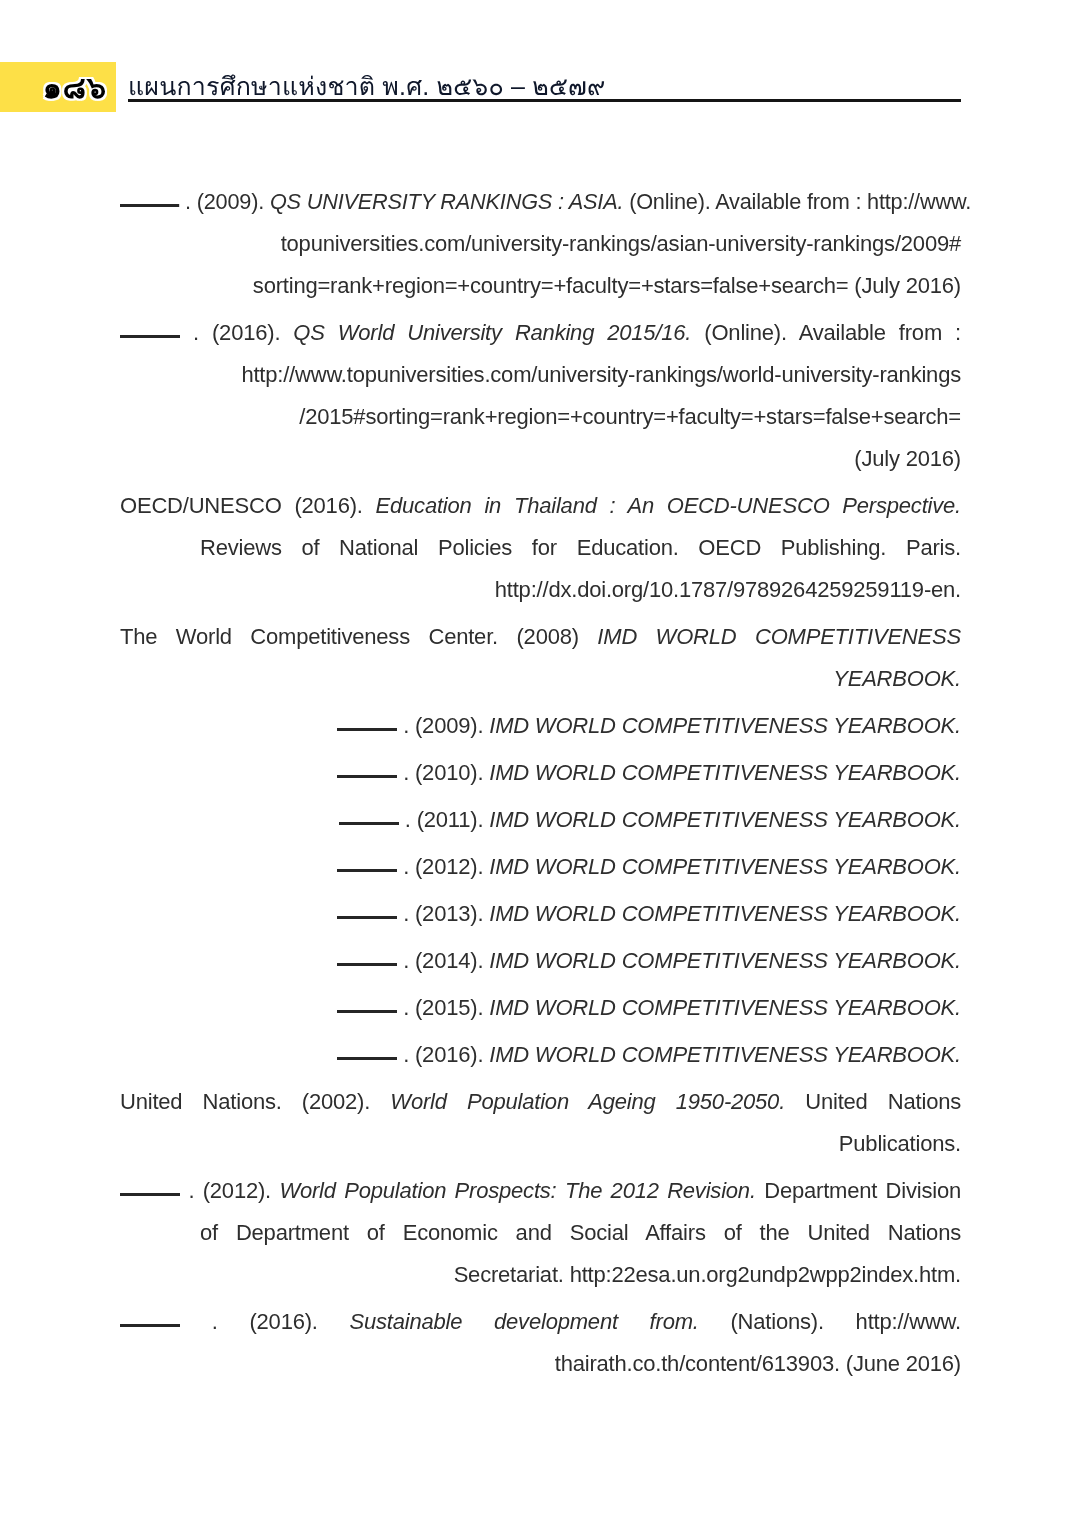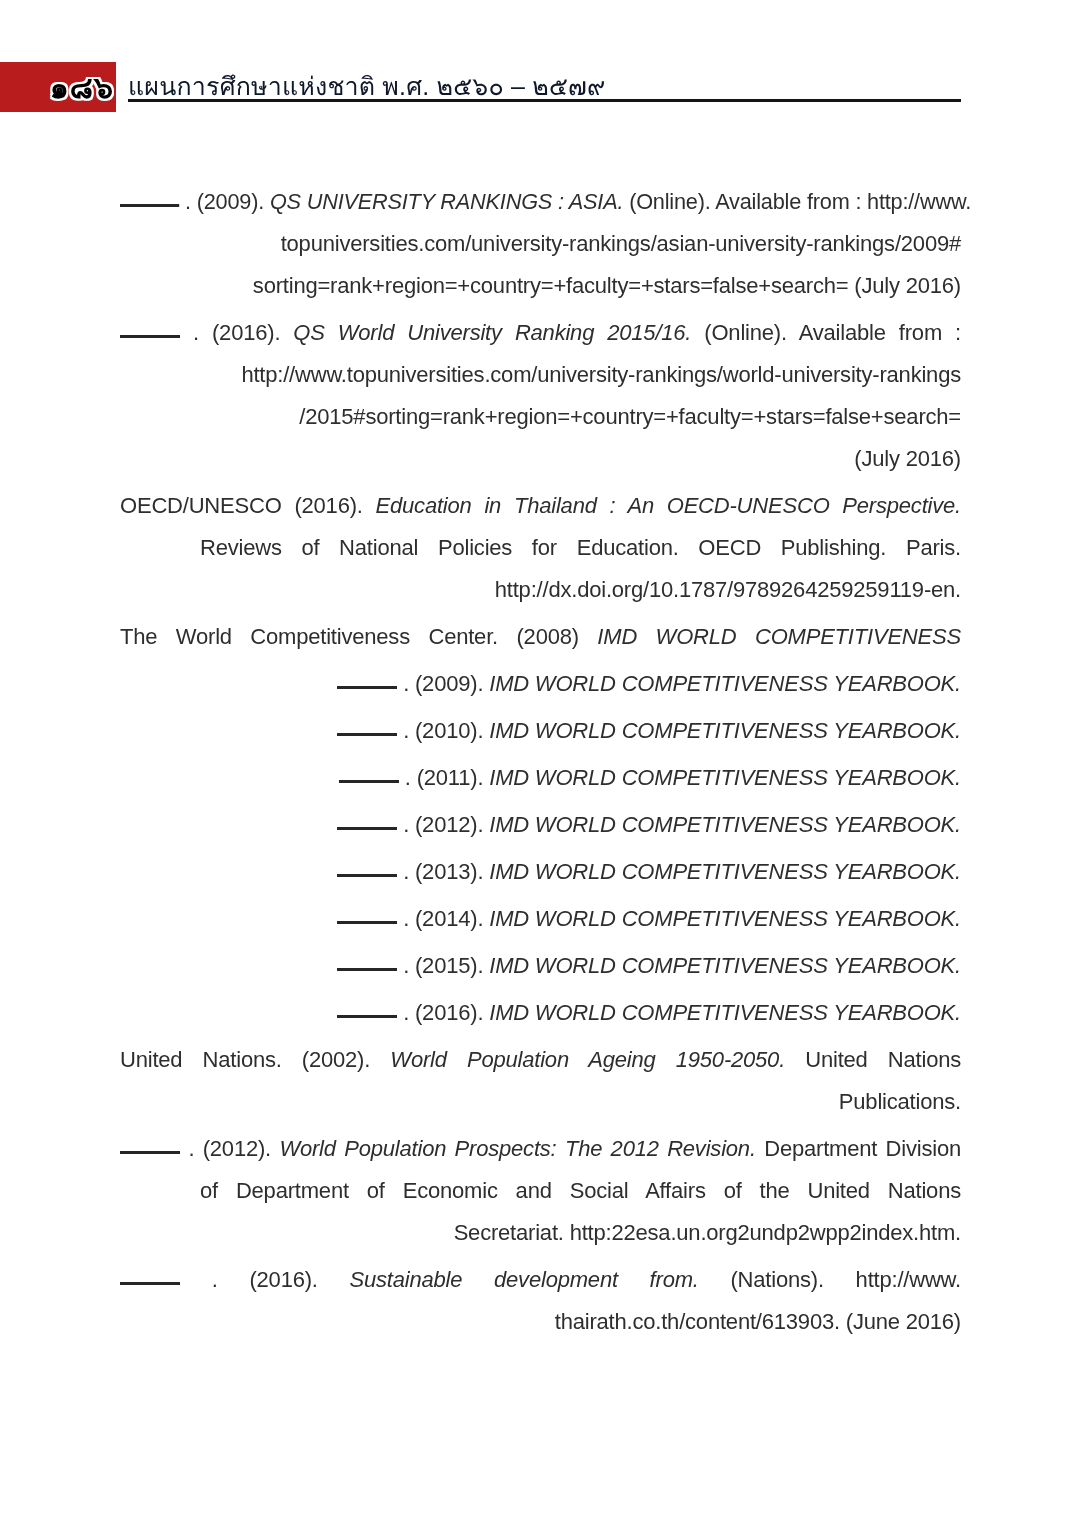--- a/index.html
+++ b/index.html
@@ -8,23 +8,23 @@
     width:1088px; height:1538px;
     background:#ffffff;
     font-family:"Liberation Sans","DejaVu Sans",sans-serif;
     color:#2e2e2e;
     overflow:hidden;
   }
   
   .badge {
     position:absolute; left:0; top:62px;
     width:116px; height:50px;
-    background:#b91c1c;
+    background:#fde047;
     display:flex; align-items:center; justify-content:flex-end;
-    padding-right:2px; box-sizing:border-box;
+    padding-right:9px; box-sizing:border-box;
   }
   .badge-num {
     font-size:30px; font-weight:bold; color:#000;
     text-shadow:
       -2px -2px 0 #fff, 2px -2px 0 #fff, -2px 2px 0 #fff, 2px 2px 0 #fff,
       0 -2px 0 #fff, 0 2px 0 #fff, -2px 0 0 #fff, 2px 0 0 #fff;
     letter-spacing:1px;
   }
   .hdr-title {
     position:absolute; left:128px; top:66px;
@@ -74,20 +74,21 @@
         <div class="ln ind"><span>/2015#sorting=rank+region=+country=+faculty=+stars=false+search=</span></div>
         <div class="ln ind"><span>(July 2016)</span></div>
       </div>
       <div class="ref">
         <div class="ln just"><span>OECD/UNESCO (2016). </span><span class="seg-i">Education in Thailand : An OECD-UNESCO Perspective.</span></div>
         <div class="ln ind just"><span>Reviews of National Policies for Education. OECD Publishing. Paris.</span></div>
         <div class="ln ind"><span>http://dx.doi.org/10.1787/9789264259259119-en.</span></div>
       </div>
       <div class="ref">
         <div class="ln just"><span>The World Competitiveness Center. (2008) </span><span class="seg-i">IMD WORLD COMPETITIVENESS</span></div>
+        <div class="ln ind"><span class="seg-i">YEARBOOK.</span></div>
       </div>
       <div class="ref">
         <div class="ln"><span class="rule-seg"></span><span> . (2009). </span><span class="seg-i">IMD WORLD COMPETITIVENESS YEARBOOK.</span></div>
       </div>
       <div class="ref">
         <div class="ln"><span class="rule-seg"></span><span> . (2010). </span><span class="seg-i">IMD WORLD COMPETITIVENESS YEARBOOK.</span></div>
       </div>
       <div class="ref">
         <div class="ln"><span class="rule-seg"></span><span> . (2011). </span><span class="seg-i">IMD WORLD COMPETITIVENESS YEARBOOK.</span></div>
       </div>

